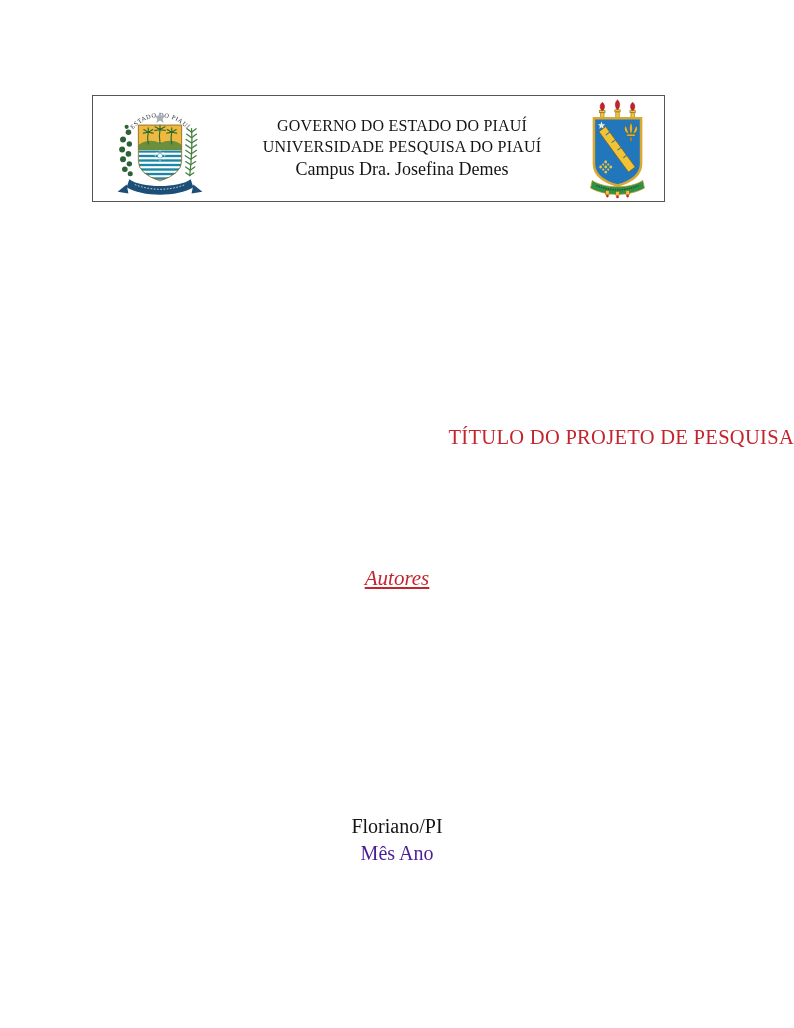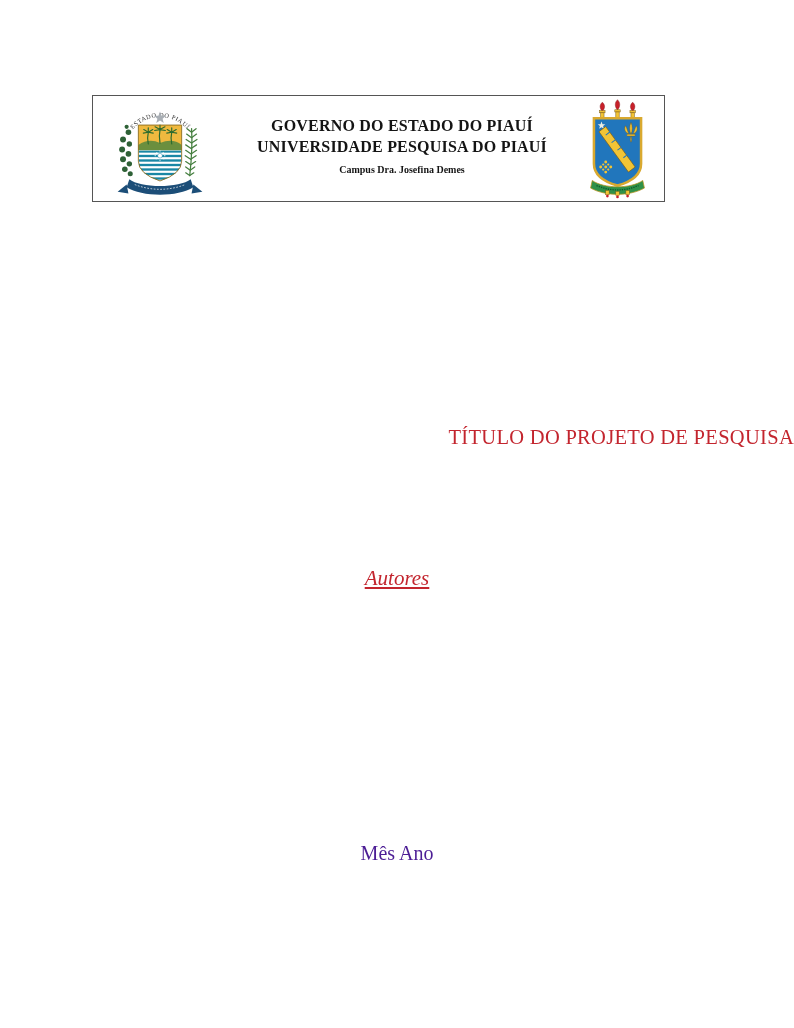--- a/index.html
+++ b/index.html
@@ -25,30 +25,29 @@
     padding: 0 16px 0 10px;
     background: #ffffff;
   }
   .logo-left { width: 114px; height: 101px; flex: 0 0 auto; }
   .logo-right { width: 61px; height: 101px; flex: 0 0 auto; }
   .header-text {
     flex: 1 1 auto;
     text-align: center;
     color: #141414;
     padding-bottom: 4px;
-    font-weight: bold;
   }
   .header-line-main {
     font-size: 16px;
     line-height: 21px;
     letter-spacing: 0.2px;
     white-space: nowrap;
   }
   .header-line-sub {
-    font-size: 10px;
+    font-size: 18px;
     line-height: 19px;
     margin-top: 3px;
     white-space: nowrap;
   }
   .cover-title {
     position: absolute;
     top: 426px;
     left: 0;
     width: 100%;
     text-align: right;
@@ -231,16 +230,17 @@
         <circle cx="48" cy="116.5" r="1.6" fill="#C8202A"></circle>
       </g>
     </svg>
 
   </div>
 
   <div class="cover-title">TÍTULO DO PROJETO DE PESQUISA</div>
 
   <div class="cover-authors">Autores</div>
 
+  <div class="cover-city">Floriano/PI</div>
 
   <div class="cover-date">Mês Ano</div>
 
 </div>
 
 </body></html>

